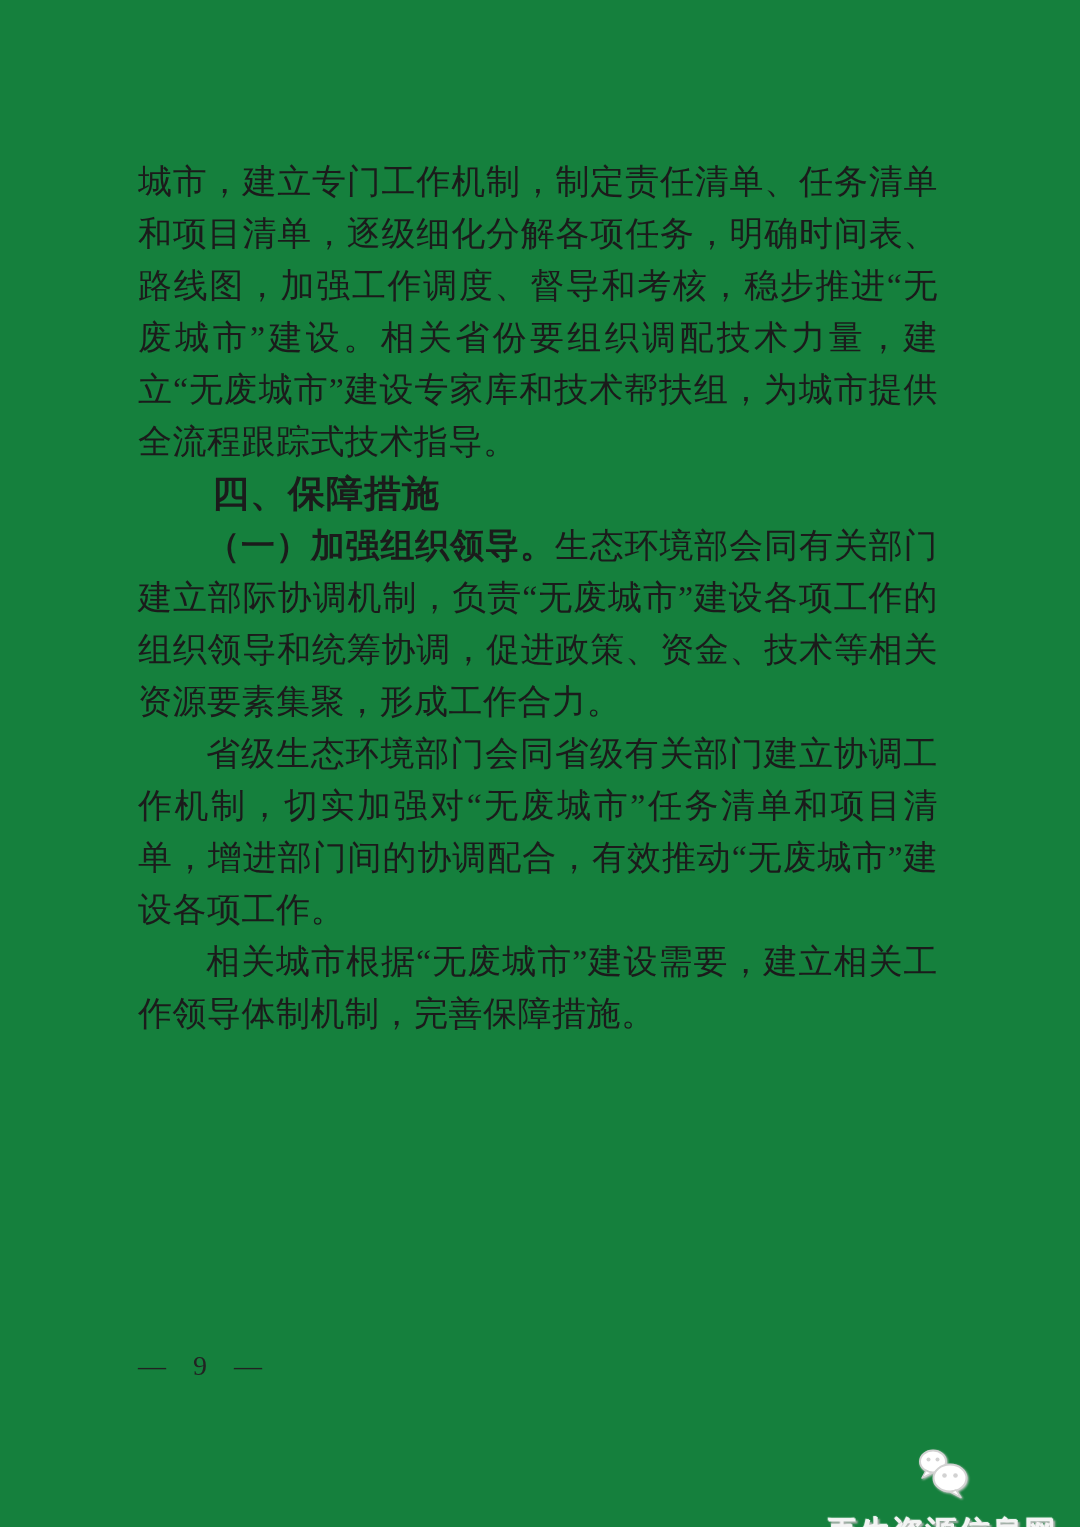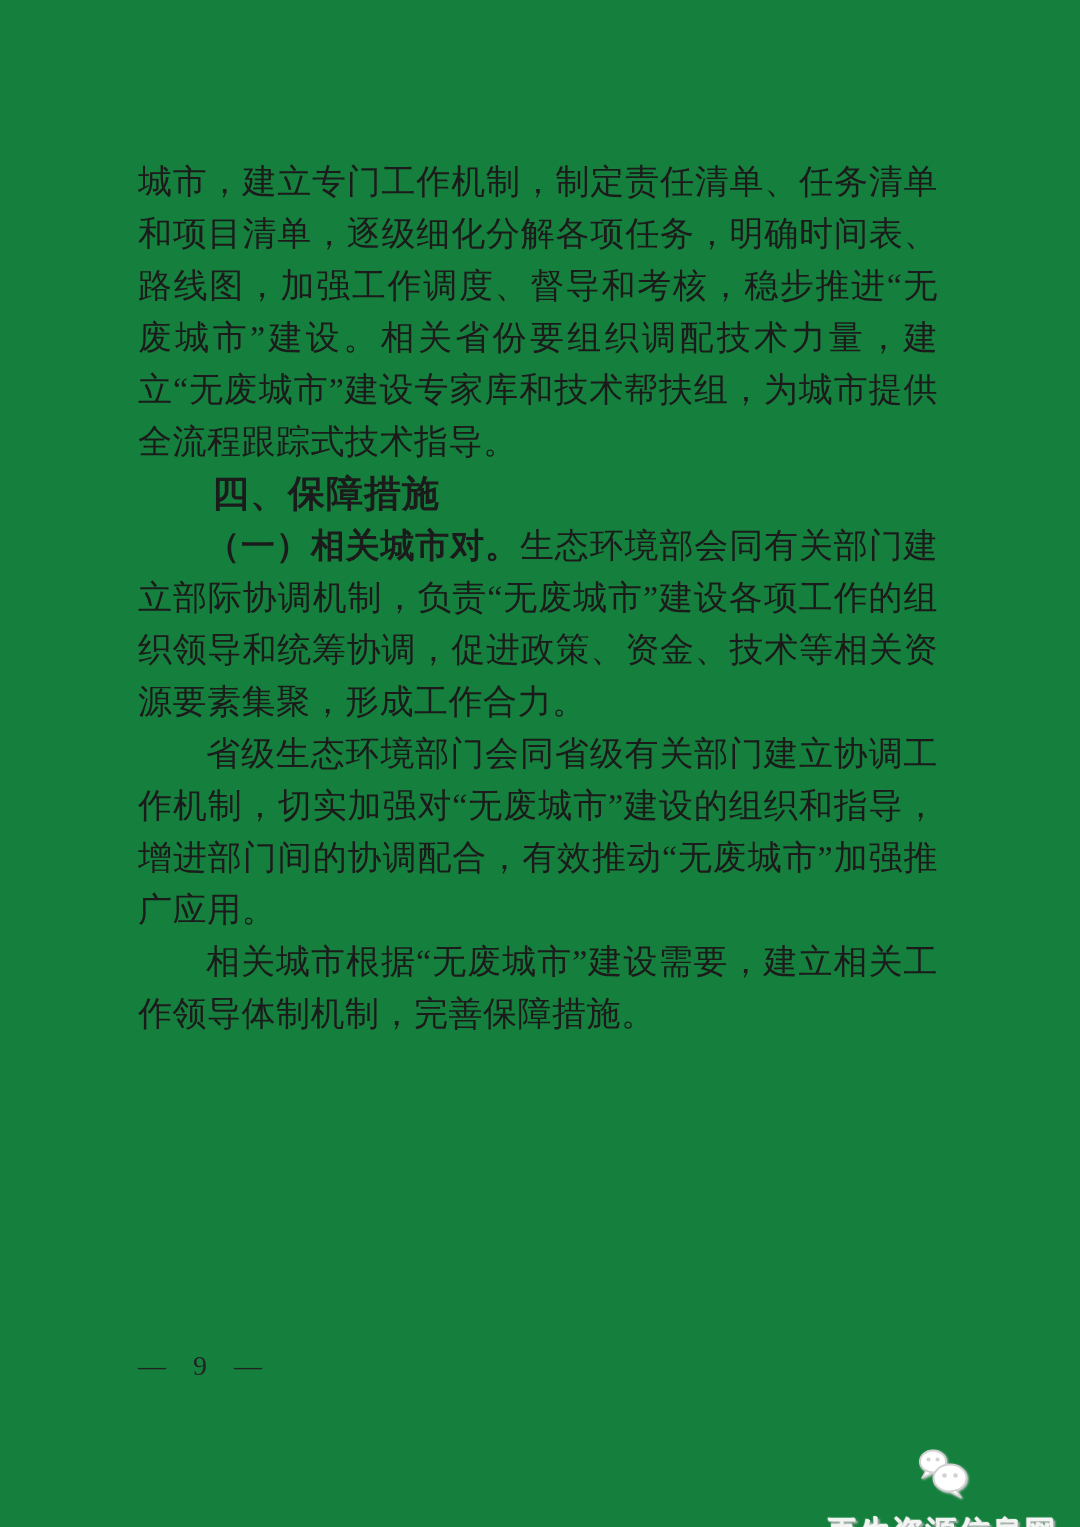--- a/index.html
+++ b/index.html
@@ -79,22 +79,22 @@
   }
 </style>
 </head>
 <body>
 
 <div class="page">
 
   <main class="content">
     <p class="para no-indent">城市，建立专门工作机制，制定责任清单、任务清单和项目清单，逐级细化分解各项任务，明确时间表、路线图，加强工作调度、督导和考核，稳步推进“无废城市”建设。相关省份要组织调配技术力量，建立“无废城市”建设专家库和技术帮扶组，为城市提供全流程跟踪式技术指导。</p>
     <h2 class="heading">四、保障措施</h2>
-    <p class="para"><strong class="lead">（一）相关城市对。</strong><span>生态环境部会同有关部门建立部际协调机制，负责“无废城市”建设各项工作的组织领导和统筹协调，促进政策、资金、技术等相关资源要素集聚，形成工作合力。</span></p>
-    <p class="para">省级生态环境部门会同省级有关部门建立协调工作机制，切实加强对“无废城市”建设的组织和指导，增进部门间的协调配合，有效推动“无废城市”加强推广应用。</p>
+    <p class="para"><strong class="lead">（一）加强组织领导。</strong><span>生态环境部会同有关部门建立部际协调机制，负责“无废城市”建设各项工作的组织领导和统筹协调，促进政策、资金、技术等相关资源要素集聚，形成工作合力。</span></p>
+    <p class="para">省级生态环境部门会同省级有关部门建立协调工作机制，切实加强对“无废城市”任务清单和项目清单，增进部门间的协调配合，有效推动“无废城市”建设各项工作。</p>
     <p class="para">相关城市根据“无废城市”建设需要，建立相关工作领导体制机制，完善保障措施。</p>
 
   </main>
 
   <div class="page-number">— 9 —</div>
 
   <div class="watermark">
     <span class="wm-icon">
       <svg width="52" height="52" viewBox="0 0 52 52" xmlns="http://www.w3.org/2000/svg">
         <g fill="#ffffff" stroke="#d2d2d2" stroke-width="2" stroke-linejoin="round">

